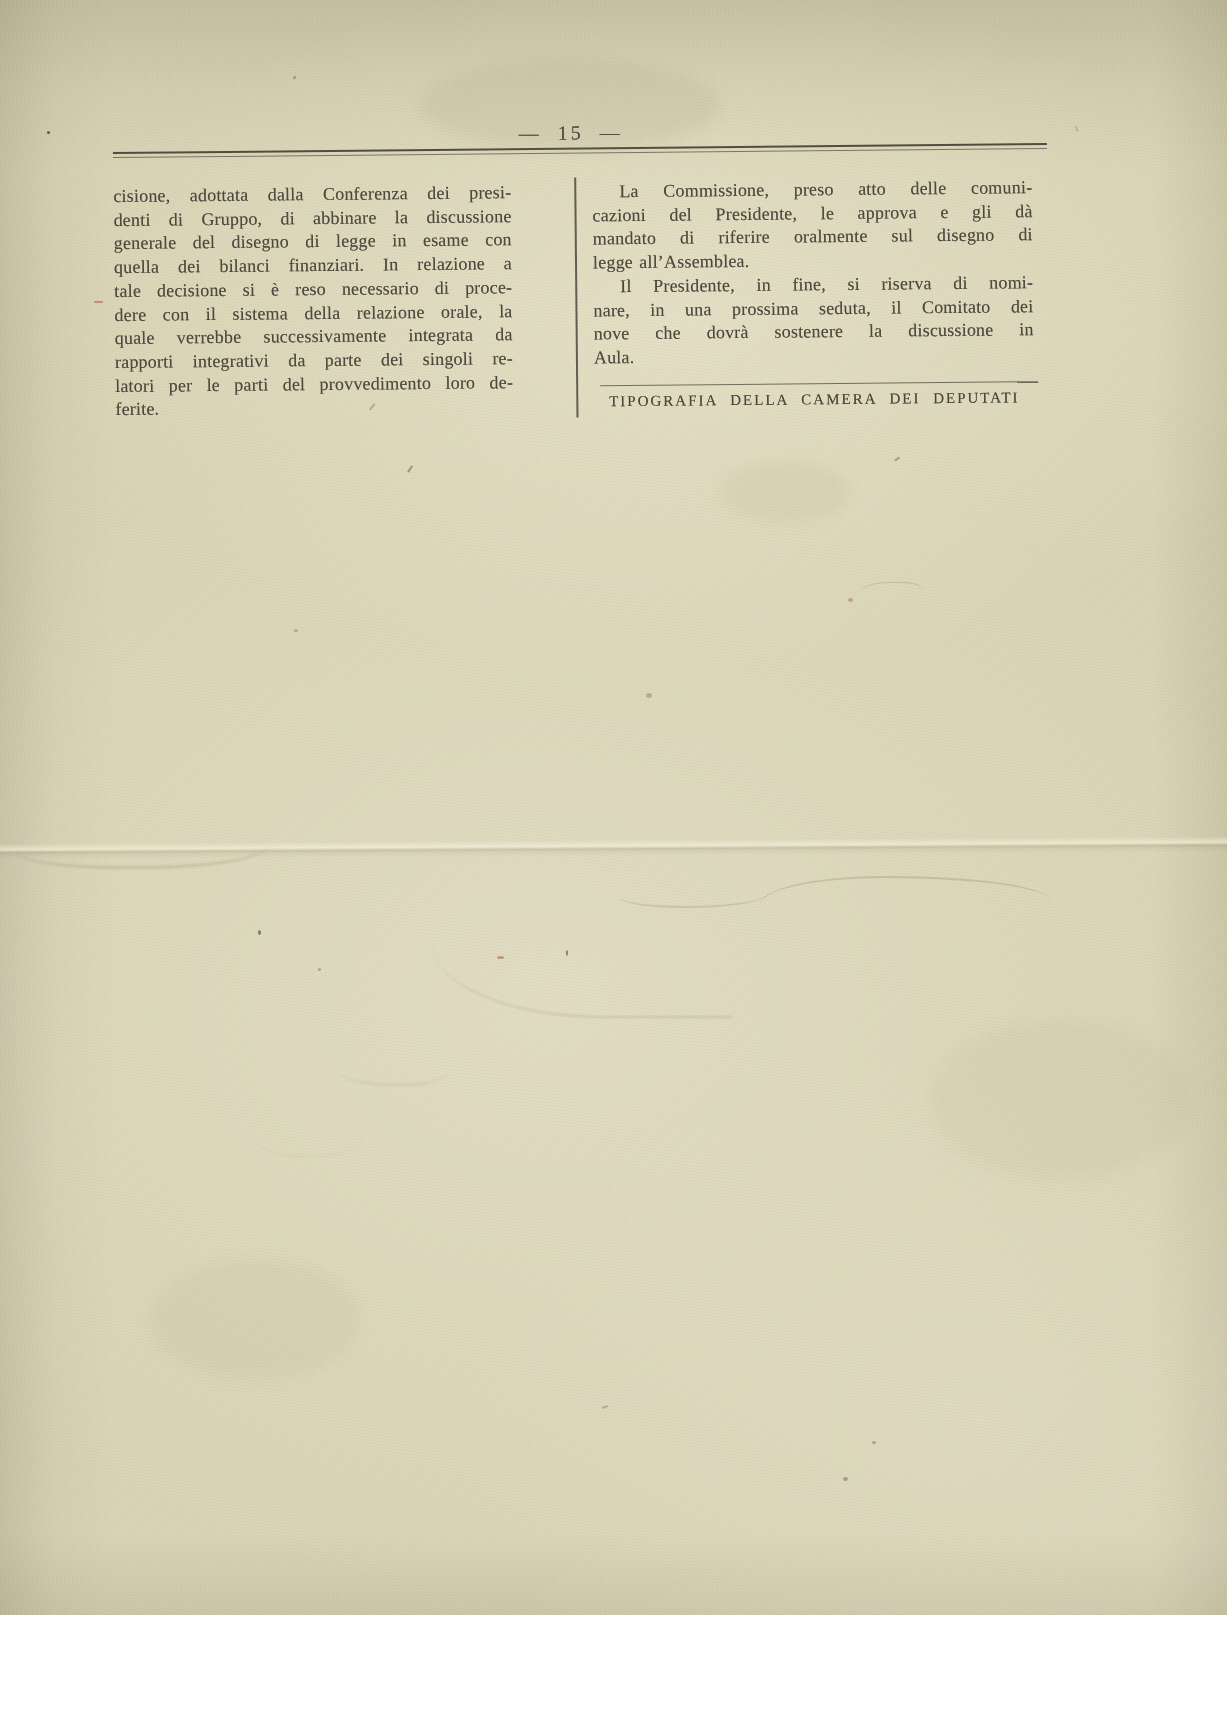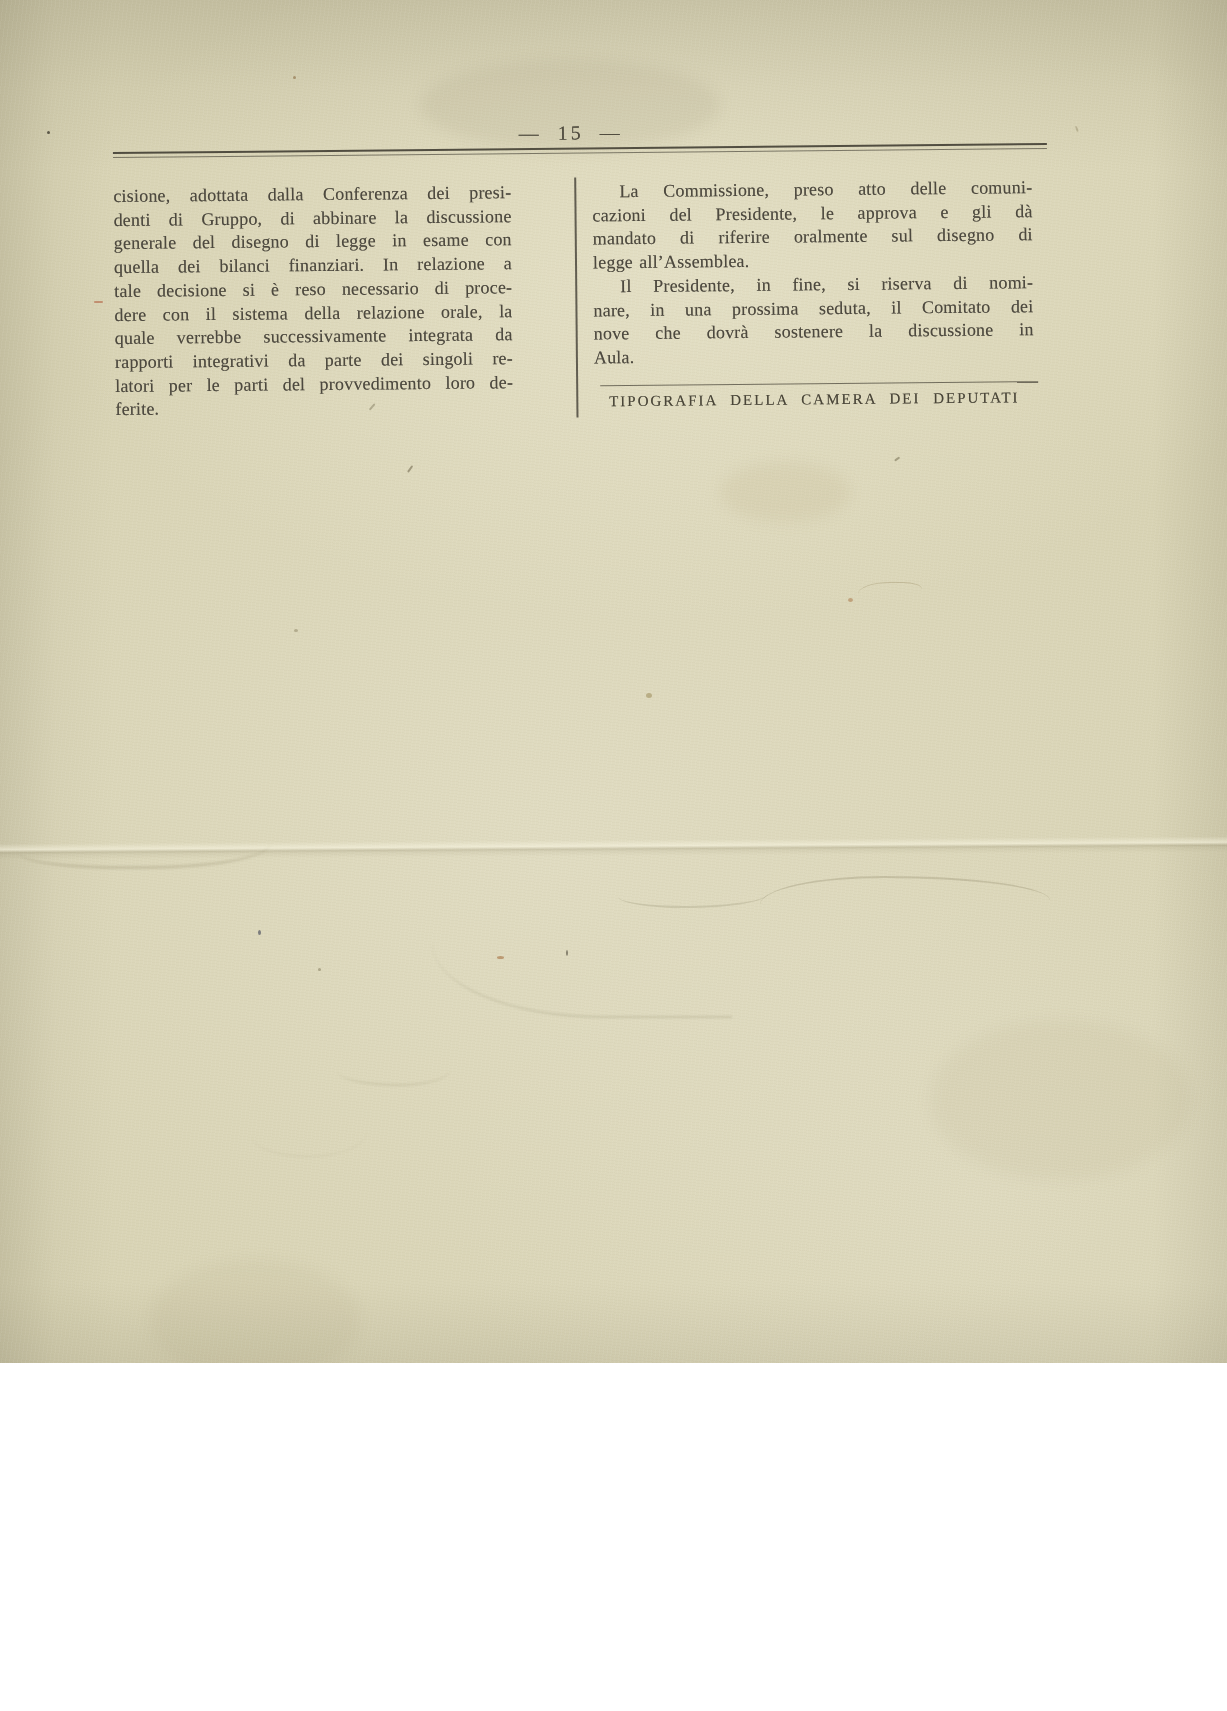--- a/index.html
+++ b/index.html
@@ -2,21 +2,21 @@
 <html><head>
 <meta charset="utf-8">
 <style>
   html,body{margin:0;padding:0;}
   body{
     width:1227px;height:1711px;
     font-family:"Liberation Serif","DejaVu Serif",serif;
     overflow:hidden;
   }
   .sheet{
-    position:relative;width:1227px;height:1363px;overflow:hidden;
+    position:relative;width:1227px;height:1615px;overflow:hidden;
     background-color:#d8d3b4;
     background-image:
       repeating-linear-gradient(7deg, transparent 0 2px, rgba(160,152,120,0.05) 2px 3px),
       repeating-linear-gradient(97deg, transparent 0 3px, rgba(255,255,250,0.05) 3px 4px),
       radial-gradient(ellipse 900px 500px at 55% 20%, rgba(238,234,212,0.50), transparent 70%),
       radial-gradient(ellipse 1000px 800px at 45% 62%, rgba(233,229,208,0.48), transparent 75%),
       radial-gradient(ellipse 700px 500px at 80% 88%, rgba(231,227,206,0.35), transparent 75%),
       linear-gradient(180deg, rgba(118,112,86,0.22) 0px, rgba(118,112,86,0.07) 90px, transparent 170px),
       linear-gradient(90deg, rgba(118,112,86,0.20) 0px, rgba(118,112,86,0.05) 55px, transparent 115px),
       linear-gradient(270deg, rgba(118,112,86,0.15) 0px, transparent 75px),

